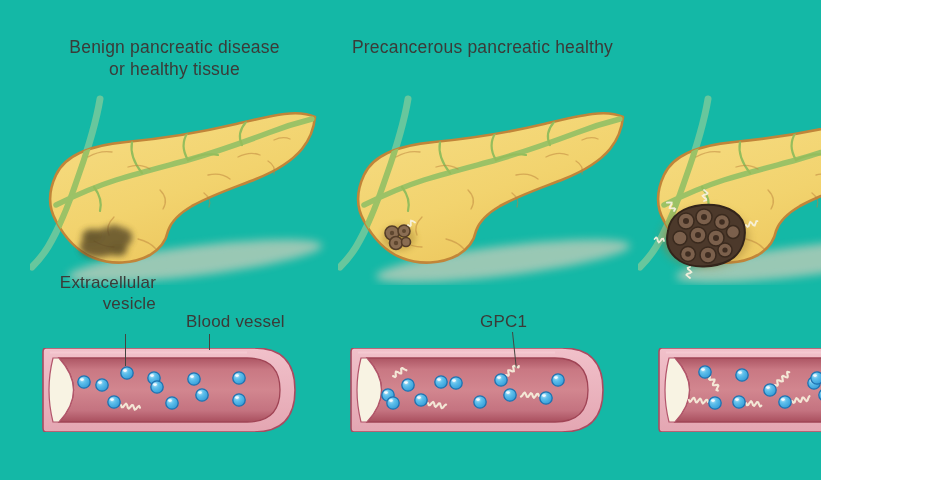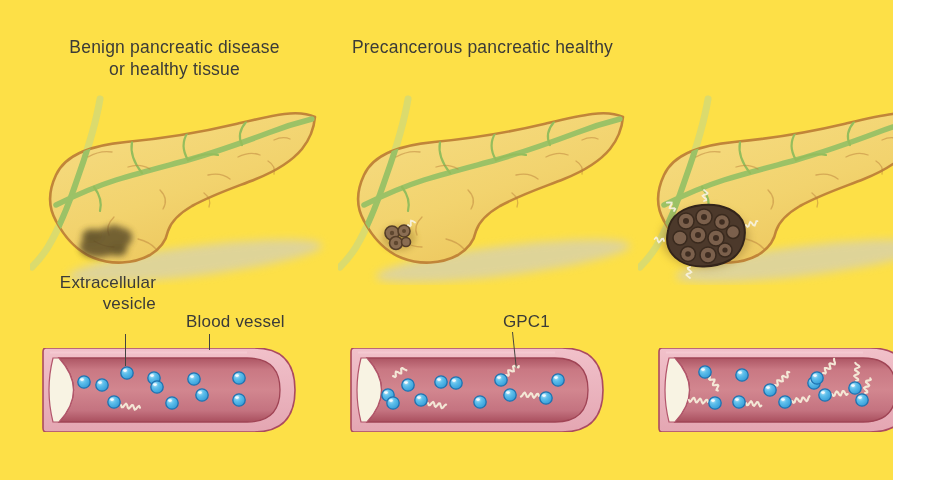--- a/index.html
+++ b/index.html
@@ -1,39 +1,39 @@
 <!DOCTYPE html>
 <html><head>
 <meta charset="utf-8">
 <style>
   html,body{margin:0;padding:0;}
   .figure{
     position:relative;
-    width:893px;height:480px;
-    background:#fde047;
+    width:821px;height:480px;
+    background:#14b8a6;
     font-family:"Liberation Sans",sans-serif;
     color:#3b3b38;
     overflow:hidden;
   }
   .panel{position:absolute;top:0;width:305px;height:480px;}
   .panel-title{
     position:absolute;top:36px;left:0;width:100%;
     text-align:center;font-size:17.5px;line-height:1.26;
     letter-spacing:.2px;white-space:pre-line;color:#3b3b38;
   }
   .pancreas-svg{position:absolute;left:8px;top:95px;width:300px;height:190px;}
   .panel-cancer .pancreas-svg{left:0px;}
   .vessel-svg{position:absolute;left:20px;top:348px;width:256px;height:84px;}
   .float-label{
     position:absolute;font-size:17px;line-height:1.24;
     letter-spacing:.2px;white-space:pre-line;color:#3b3b38;
   }
   .lbl-ev{left:20px;top:272px;width:136px;text-align:right;}
   .lbl-bv{left:186px;top:311px;}
-  .lbl-gpc1{left:480px;top:311px;width:70px;text-align:right;}
+  .lbl-gpc1{left:480px;top:311px;width:70px;text-align:left;}
   .callout{position:absolute;width:0;border-left:1.5px solid #45443f;}
   .callout-vesicle{left:125px;top:334px;height:32px;}
   .callout-vessel{left:209px;top:334px;height:16px;}
   .callout-gpc1{left:512px;top:332px;height:36px;transform:rotate(-6deg);transform-origin:top center;}
   .defs-holder{position:absolute;width:0;height:0;}
   
   .organ-outline{fill:url(#pancGrad);stroke:#c18539;stroke-width:2.6;stroke-linejoin:round;}
   .duct{fill:none;stroke:#9cc266;stroke-linecap:round;}
   .duct-pale{fill:none;stroke:#b9d694;stroke-width:7;opacity:.5;stroke-linecap:round;}
   .duct-branch{fill:none;stroke:#94bd5c;stroke-width:2.2;stroke-linecap:round;}

